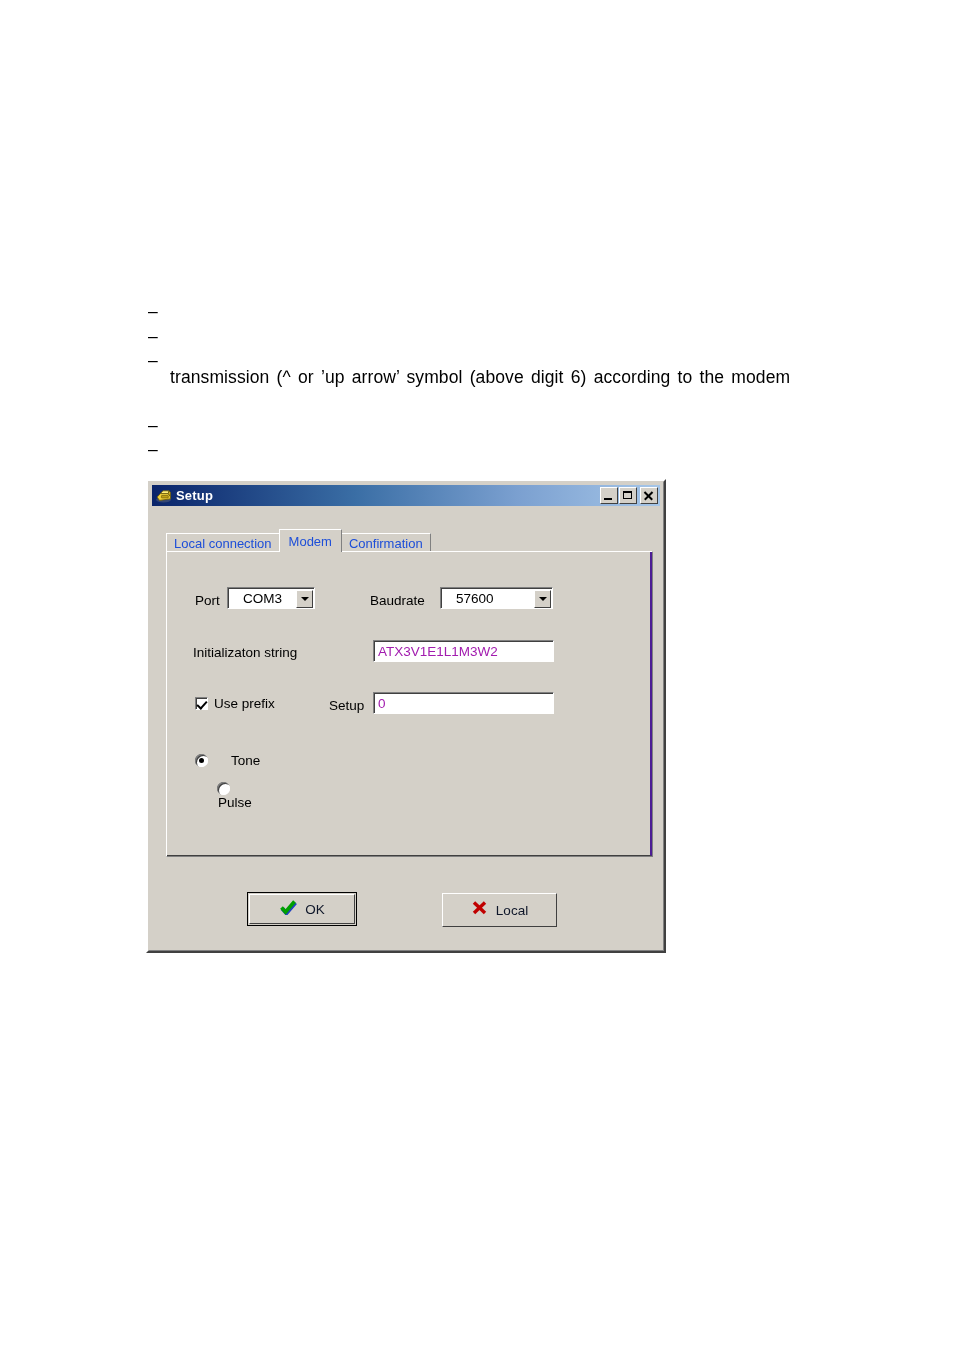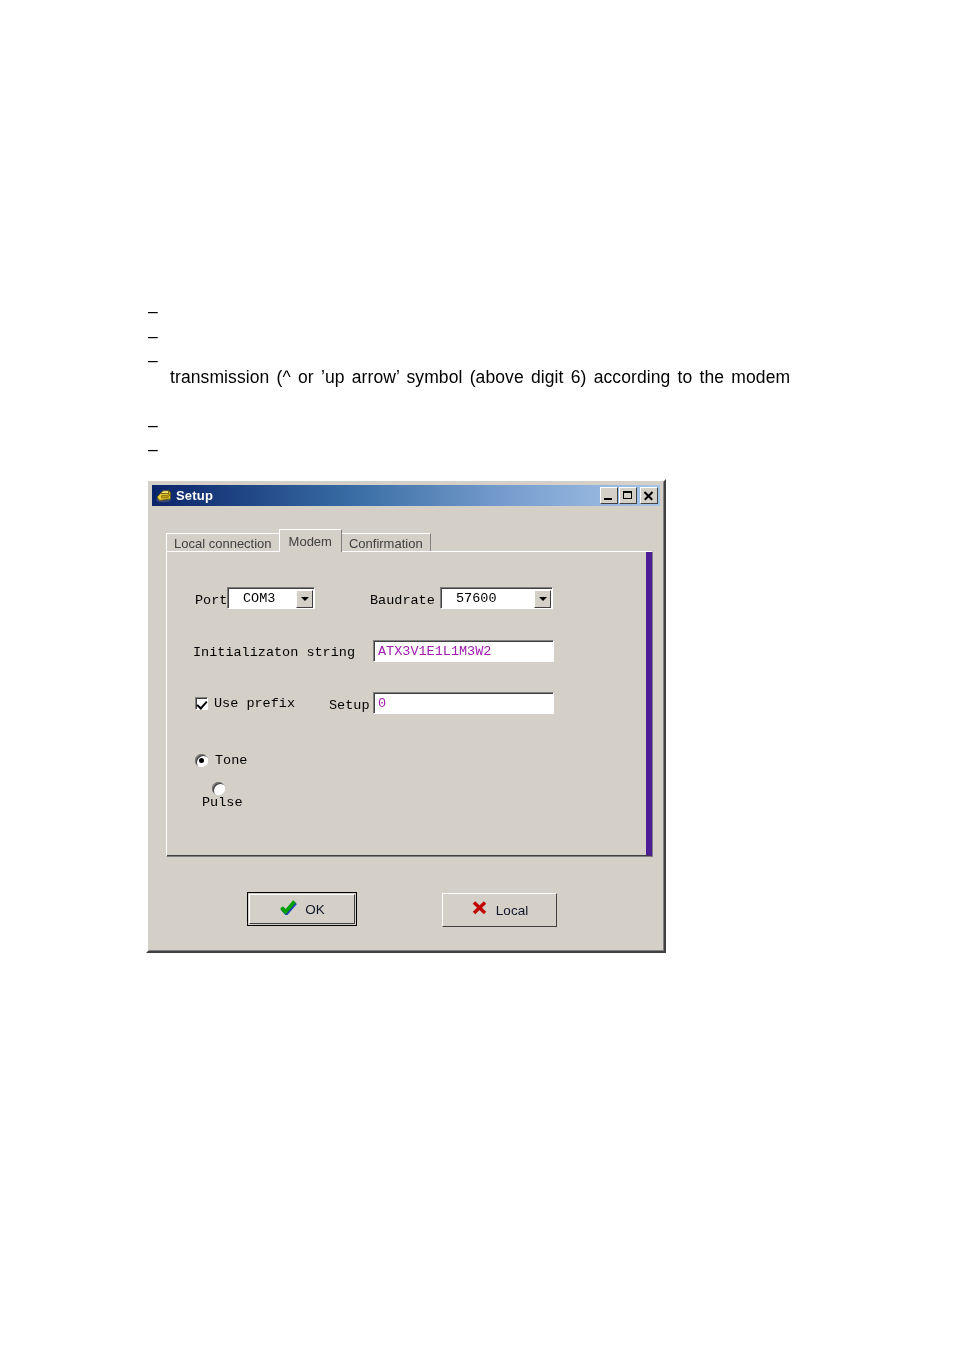--- a/index.html
+++ b/index.html
@@ -173,21 +173,21 @@
     height: 22px;
     display: flex;
     align-items: flex-end;
   }
   .tab {
     height: 19px;
     padding: 0 7px;
     display: flex;
     align-items: center;
     font-size: 13px;
-    color: #404040;
+    color: #1d4ed8;
     background: #d4d0c8;
     border-top: 1px solid #ffffff;
     border-left: 1px solid #ffffff;
     border-right: 1px solid #808080;
     box-sizing: border-box;
     white-space: nowrap;
     position: relative;
     margin-right: 1px;
   }
   .tab.active {
@@ -209,24 +209,23 @@
     background: #d4d0c8;
     border-top: 1px solid #ffffff;
     border-left: 1px solid #ffffff;
     border-right: 1px solid #808080;
     border-bottom: 1px solid #808080;
     box-sizing: border-box;
   }
   .tab-body-inner {
     position: absolute;
     left: 0; top: 0; right: 0; bottom: 0;
-    border-right: 6px solid #4c1d95;
+    border-right: 2px solid #4c1d95;
     border-bottom: 1px solid #404040;
     box-sizing: border-box;
-    font-family: Liberation Mono, monospace;
   }
 
   
   .fld-label {
     position: absolute;
     font-size: 13.5px;
     color: #000;
     white-space: nowrap;
   }
 
@@ -381,21 +380,21 @@
     left: 4px;
     top: 4px;
     width: 5px;
     height: 5px;
     border-radius: 50%;
     background: #000;
   }
   .radio-label {
     font-size: 13.5px;
     color: #000;
-    margin-left: 7px;
+    margin-left: 23px;
     white-space: nowrap;
   }
 
   
   .dlg-btn {
     position: absolute;
     height: 34px;
     background: #d4d0c8;
     border-top: 1px solid #ffffff;
     border-left: 1px solid #ffffff;

